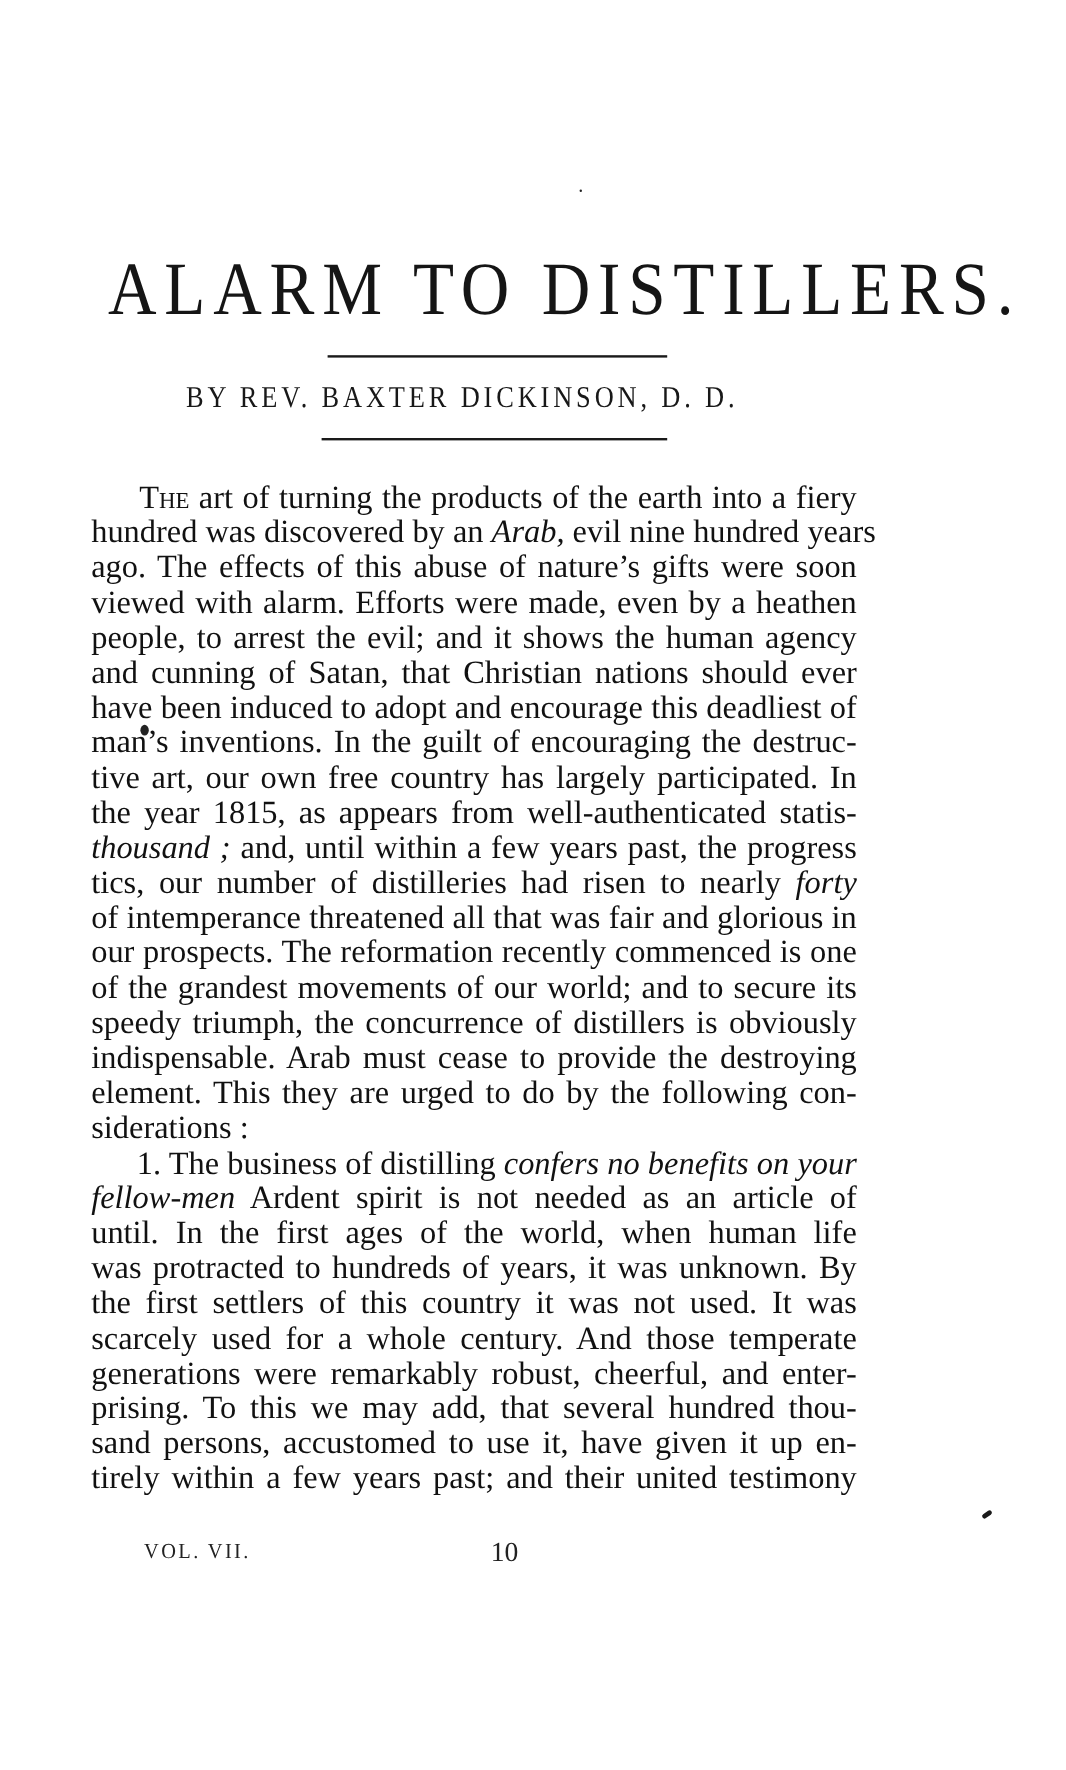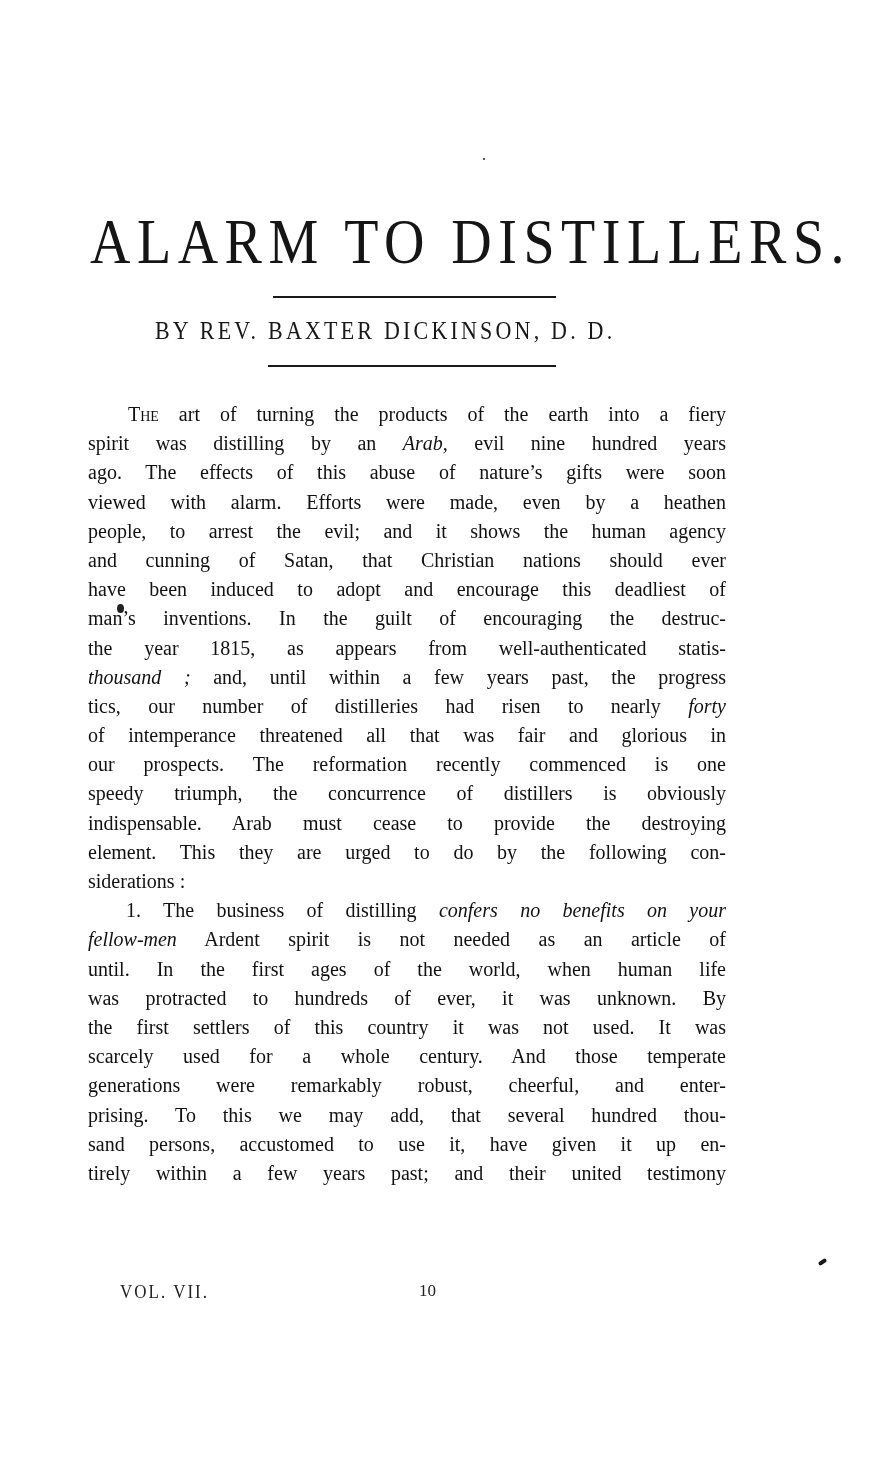--- a/index.html
+++ b/index.html
@@ -55,24 +55,24 @@
       font-size: 22px;
       letter-spacing: 3.2px;
       line-height: 30px;
       white-space: nowrap;
       transform: scaleY(1.15);
       transform-origin: left top;
       color: #181818;
     }
     .body-text {
       position: absolute;
-      left: 88px;
+      left: 76px;
       top: 400px;
       width: 638px;
-      font-size: 20px;
+      font-size: 27px;
       line-height: 29.2px;
     }
     .line {
       display: block;
       white-space: nowrap;
       text-align: justify;
       text-align-last: justify;
       height: 29.2px;
     }
     .line.last { text-align-last: left; }
@@ -90,22 +90,22 @@
     }
     .vol {
       position: absolute;
       left: 120px;
       letter-spacing: 2px;
       transform: scaleY(1.05);
       text-align: right;
     }
     .pagenum {
       position: absolute;
-      left: 419px;
-      font-size: 17px;
+      left: 409px;
+      font-size: 23px;
       top: -2px;
     }
     .mark {
       position: absolute;
       left: 818px;
       top: 1260px;
       width: 9px;
       height: 4px;
       background: #1a1a1a;
       transform: rotate(-35deg);
@@ -124,41 +124,43 @@
 
   <div class="rule top"></div>
 
   <div class="byline">BY REV. BAXTER DICKINSON, D. D.</div>
 
   <div class="rule bottom"></div>
 
   <div class="body-text">
 
     <span class="line indent"><span class="sc">The</span><span> art of turning the products of the earth into a fiery</span></span>
-    <span class="line"><span>spirit was distilling by an </span><em>Arab,</em><span> evil nine hundred years</span></span>
+    <span class="line"><span>hundred was discovered by an </span><em>Arab,</em><span> evil nine hundred years</span></span>
     <span class="line">ago.  The effects of this abuse of nature’s gifts were soon</span>
     <span class="line">viewed with alarm.  Efforts were made, even by a heathen</span>
     <span class="line">people, to arrest the evil; and it shows the human agency</span>
     <span class="line">and cunning of Satan, that Christian nations should ever</span>
     <span class="line">have been induced to adopt and encourage this deadliest of</span>
     <span class="line">man’s inventions.  In the guilt of encouraging the destruc-</span>
+    <span class="line">tive art, our own free country has largely participated.  In</span>
     <span class="line">the year 1815, as appears from well-authenticated statis-</span>
     <span class="line"><em>thousand ;</em><span> and, until within a few years past, the progress</span></span>
     <span class="line"><span>tics, our number of distilleries had risen to nearly </span><em>forty</em></span>
     <span class="line">of intemperance threatened all that was fair and glorious in</span>
     <span class="line">our prospects.  The reformation recently commenced is one</span>
+    <span class="line">of the grandest movements of our world; and to secure its</span>
     <span class="line">speedy triumph, the concurrence of distillers is obviously</span>
     <span class="line">indispensable.  Arab must cease to provide the destroying</span>
     <span class="line">element.  This they are urged to do by the following con-</span>
     <span class="line last">siderations :</span>
 
     <span class="line indent-num"><span>1. The business of distilling </span><em>confers no benefits on your</em></span>
     <span class="line"><em>fellow-men</em><span>  Ardent spirit is not needed as an article of</span></span>
     <span class="line">until.  In the first ages of the world, when human life</span>
-    <span class="line">was protracted to hundreds of ever, it was unknown.  By</span>
+    <span class="line">was protracted to hundreds of years, it was unknown.  By</span>
     <span class="line">the first settlers of this country it was not used.  It was</span>
     <span class="line">scarcely used for a whole century.  And those temperate</span>
     <span class="line">generations were remarkably robust, cheerful, and enter-</span>
     <span class="line">prising.  To this we may add, that several hundred thou-</span>
     <span class="line">sand persons, accustomed to use it, have given it up en-</span>
     <span class="line">tirely within a few years past; and their united testimony</span>
   </div>
 
   <div class="mark"></div>
 

